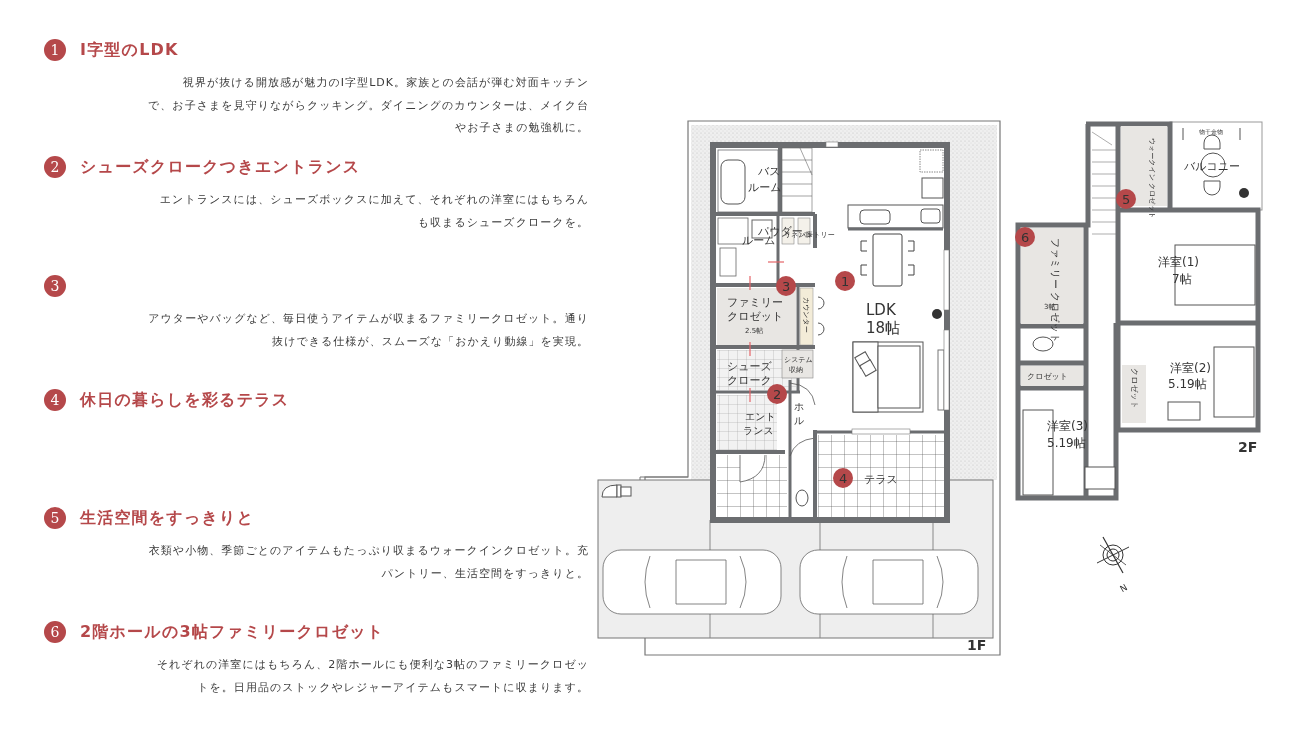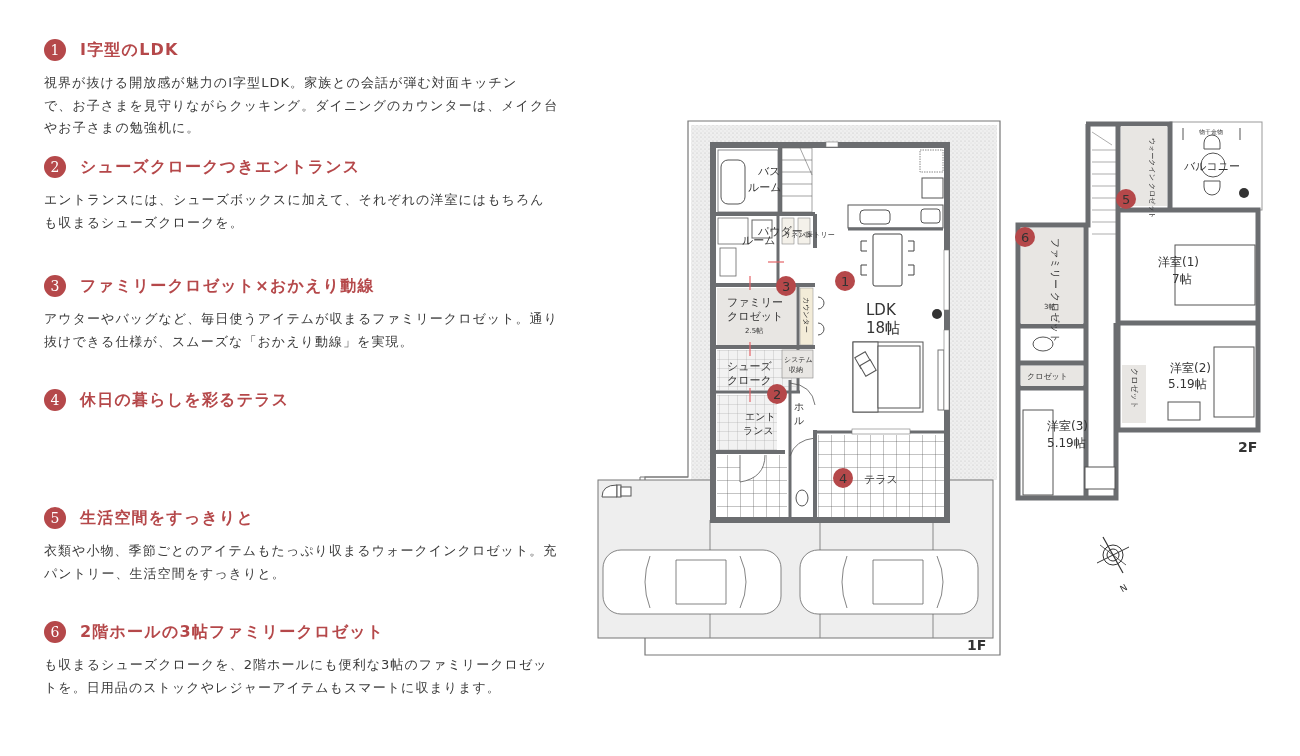--- a/index.html
+++ b/index.html
@@ -2,21 +2,21 @@
 <html><head>
 <meta charset="utf-8">
 <style>
   html,body{margin:0;padding:0;background:#ffffff;}
   body{width:1300px;height:756px;position:relative;overflow:hidden;font-family:"DejaVu Sans","Liberation Sans",sans-serif;color:#3a3a3a;}
   .features{position:absolute;left:44px;top:0;width:545px;}
   .feature{position:absolute;left:0;width:545px;}
   .feature-head{display:flex;align-items:center;height:24px;}
   .num-badge{width:22px;height:22px;border-radius:50%;background:#b5484a;color:#fff;font-family:"DejaVu Serif","Liberation Serif",serif;font-size:14px;display:flex;align-items:center;justify-content:center;flex:0 0 22px;}
   .feature-title{margin-left:14px;color:#b5484a;font-weight:bold;font-size:16px;letter-spacing:1.2px;white-space:nowrap;}
-  .feature-body{margin-top:10px;font-size:13px;line-height:22.5px;letter-spacing:1.05px;color:#3a3a3a;white-space:pre-line;}
+  .feature-body{margin-top:10px;font-size:11px;line-height:22.5px;letter-spacing:1.05px;color:#3a3a3a;white-space:pre-line;text-align:right;}
   .plan{position:absolute;left:0;top:0;width:1112px;height:756px;pointer-events:none;}
   .plan svg{position:absolute;left:0;top:0;}
   .plan text{font-family:"DejaVu Sans","Liberation Sans",sans-serif;fill:#333;}
   .lbl{font-size:11px;}
   .lbl-sm{font-size:7px;}
   .lbl-lg{font-size:15px;}
   .floor-tag{font-size:14px;font-weight:bold;fill:#222;}
   .pin{fill:#b5484a;}
   .pin-txt{fill:#fff;font-family:"DejaVu Serif","Liberation Serif",serif;font-size:13px;}
 </style>
@@ -37,21 +37,20 @@
     <div class="feature-head">
         <span class="num-badge">2</span>
         <span class="feature-title">シューズクロークつきエントランス</span>
       </div>
     <div class="feature-body">エントランスには、シューズボックスに加えて、それぞれの洋室にはもちろん
 も収まるシューズクロークを。</div>
   </div>
   <div class="feature" style="top:274px">
     <div class="feature-head">
         <span class="num-badge">3</span>
-        <span class="feature-title">ファミリークロゼット×おかえり動線</span>
       </div>
     <div class="feature-body">アウターやバッグなど、毎日使うアイテムが収まるファミリークロゼット。通り
 抜けできる仕様が、スムーズな「おかえり動線」を実現。</div>
   </div>
   <div class="feature" style="top:388px">
     <div class="feature-head">
         <span class="num-badge">4</span>
         <span class="feature-title">休日の暮らしを彩るテラス</span>
       </div>
   </div>
@@ -61,21 +60,21 @@
         <span class="feature-title">生活空間をすっきりと</span>
       </div>
     <div class="feature-body">衣類や小物、季節ごとのアイテムもたっぷり収まるウォークインクロゼット。充
 パントリー、生活空間をすっきりと。</div>
   </div>
   <div class="feature" style="top:620px">
     <div class="feature-head">
         <span class="num-badge">6</span>
         <span class="feature-title">2階ホールの3帖ファミリークロゼット</span>
       </div>
-    <div class="feature-body">も収まるシューズクロークを、2階ホールにも便利な3帖のファミリークロゼッ
+    <div class="feature-body">それぞれの洋室にはもちろん、2階ホールにも便利な3帖のファミリークロゼッ
 トを。日用品のストックやレジャーアイテムもスマートに収まります。</div>
   </div>
 </div>
 
 <div class="plan">
 <svg width="1300" height="756" viewBox="0 0 1300 756" xmlns="http://www.w3.org/2000/svg">
   <defs>
     <pattern id="gravel" width="4" height="4" patternUnits="userSpaceOnUse">
       <rect width="4" height="4" fill="#efefef"></rect>
       <circle cx="1" cy="1" r="0.5" fill="#b5b5b5"></circle>

